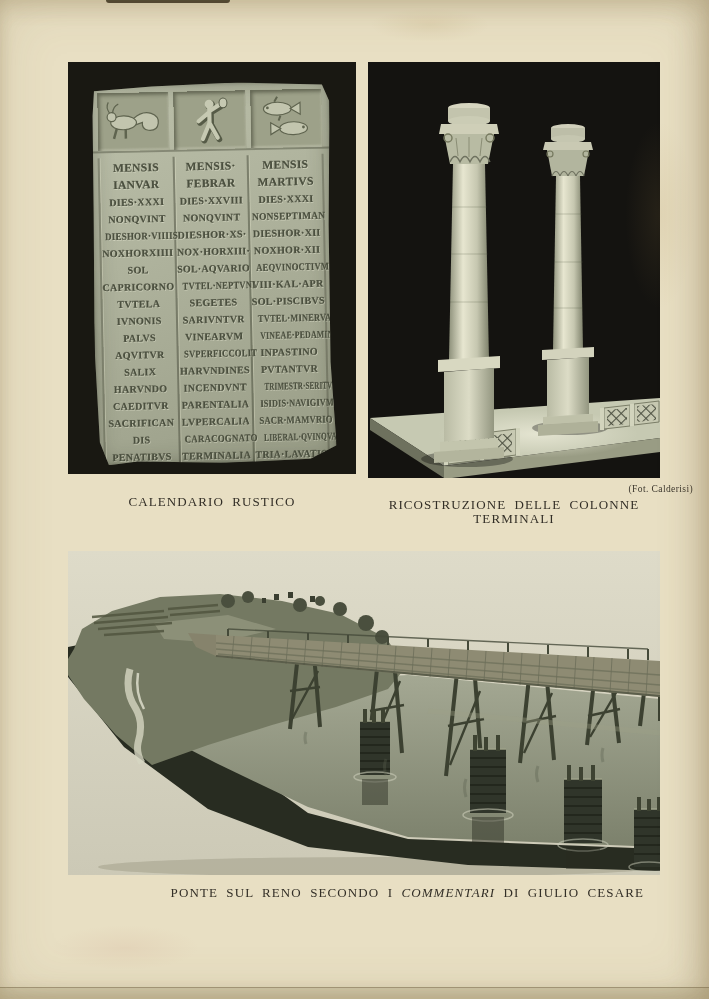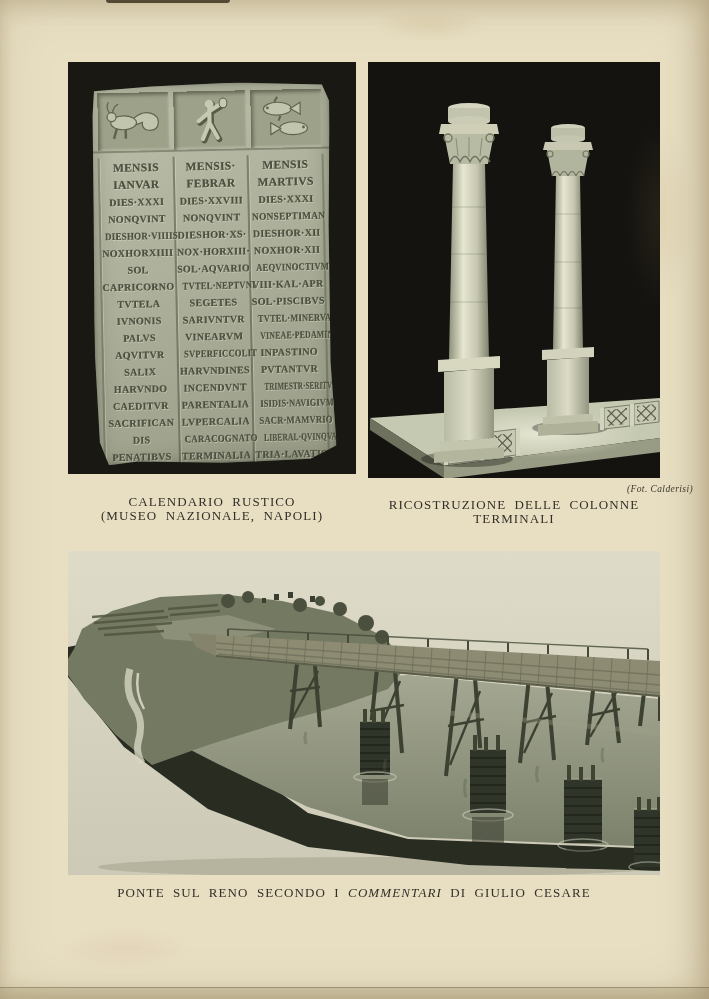--- a/index.html
+++ b/index.html
@@ -55,22 +55,22 @@
     text-shadow:.6px .8px .5px rgba(240,240,220,.5), -.4px -.4px .4px rgba(25,25,15,.45);
     transform-origin:50% 50%;
   }
   .tablet-col .tablet-line:nth-child(-n+2){font-size:11.5px;}
 
   
   .caption{position:absolute;text-align:center;color:#332f27;font-size:13px;
     line-height:14px;letter-spacing:1.1px;word-spacing:4px;z-index:10;}
   .caption-calendar{left:68px;top:495px;width:288px;}
   .caption-columns{left:368px;top:498px;width:292px;}
-  .caption-bridge{left:64px;top:886px;width:580px;}
-  .credit{position:absolute;right:16px;top:484px;font-size:9.5px;font-style:italic;
+  .caption-bridge{left:64px;top:886px;width:580px;text-align:right;}
+  .credit{position:absolute;right:16px;top:484px;font-size:9.5px;
     color:#3b362d;letter-spacing:.4px;z-index:10;}
   .ital{font-style:italic;}
 </style>
 </head>
 <body>
 
 <div class="page">
 
   <div class="top-smudge"></div>
   <div class="stain stain1"></div>
@@ -274,21 +274,20 @@
         <polygon points="175,355 225,352 225,360 175,363" fill="#bfc1a9"></polygon>
         <polygon points="170,363 230,359 230,370 170,374" fill="#afb199"></polygon>
       </g>
     </svg>
   </figure>
 
   <div class="credit">(Fot. Calderisi)</div>
 
   <div class="caption caption-calendar">
     <div>CALENDARIO RUSTICO</div>
-    <div>(MUSEO NAZIONALE, NAPOLI)</div>
   </div>
 
   <div class="caption caption-columns">
     <div>RICOSTRUZIONE DELLE COLONNE TERMINALI</div>
   </div>
 
   <figure class="photo photo-bridge" style="margin:0;">
     <svg viewBox="0 0 592 324" width="592" height="324">
       <defs>
         <linearGradient id="sky" x1="0" y1="0" x2="0" y2="1">

